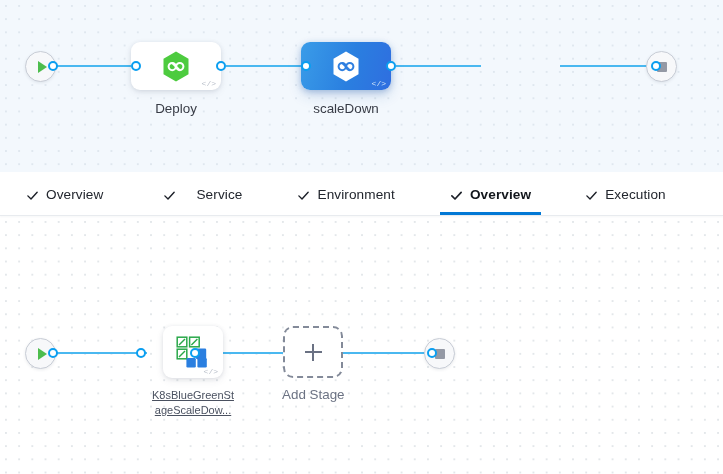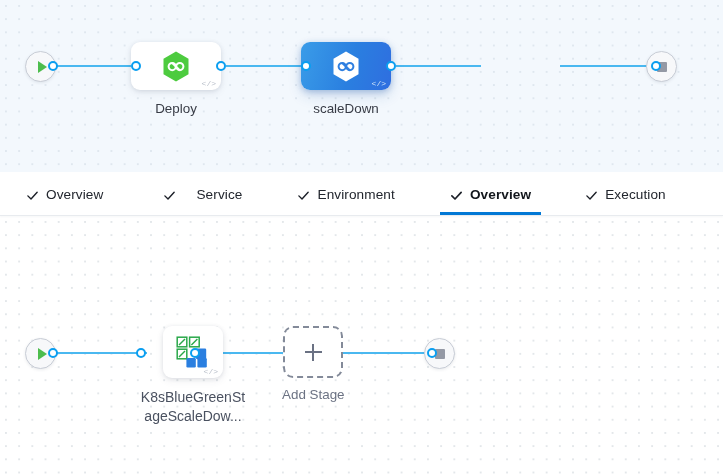--- a/index.html
+++ b/index.html
@@ -206,21 +206,22 @@
     text-align: center;
     line-height: 1.33;
     max-width: 120px;
     white-space: nowrap;
   }
   .nlabel.muted { color: #6b7283; }
   .nlabel.wrap {
     white-space: normal;
     width: 116px;
     color: #4a5160;
-    font-size: 14px;
+    font-size: 11px;
+    text-decoration: underline;
   }
 
   
   .hexwrap { width: 30px; height: 33px; display:block; }
   .k8sgrid {
     width: 34px; height: 32px;
     display: block;
   }
 </style>
 </head>

